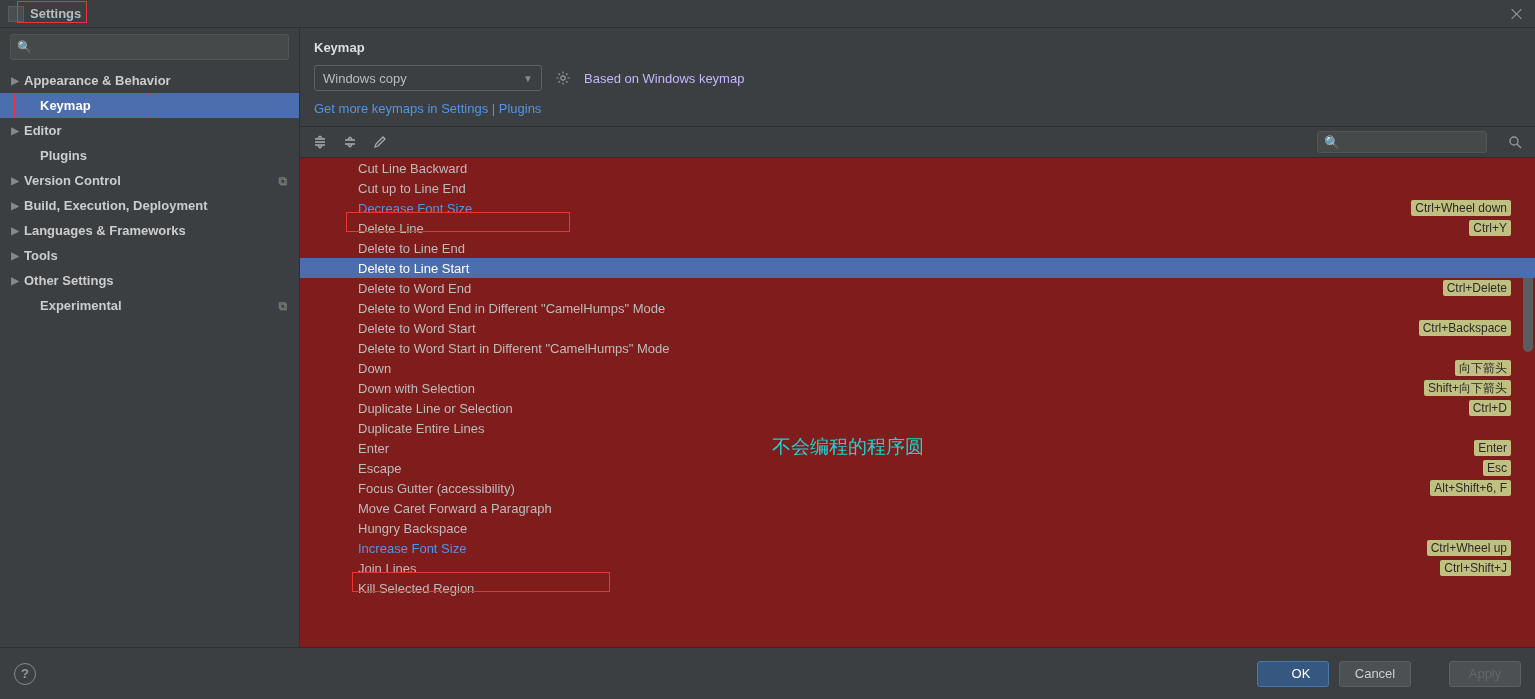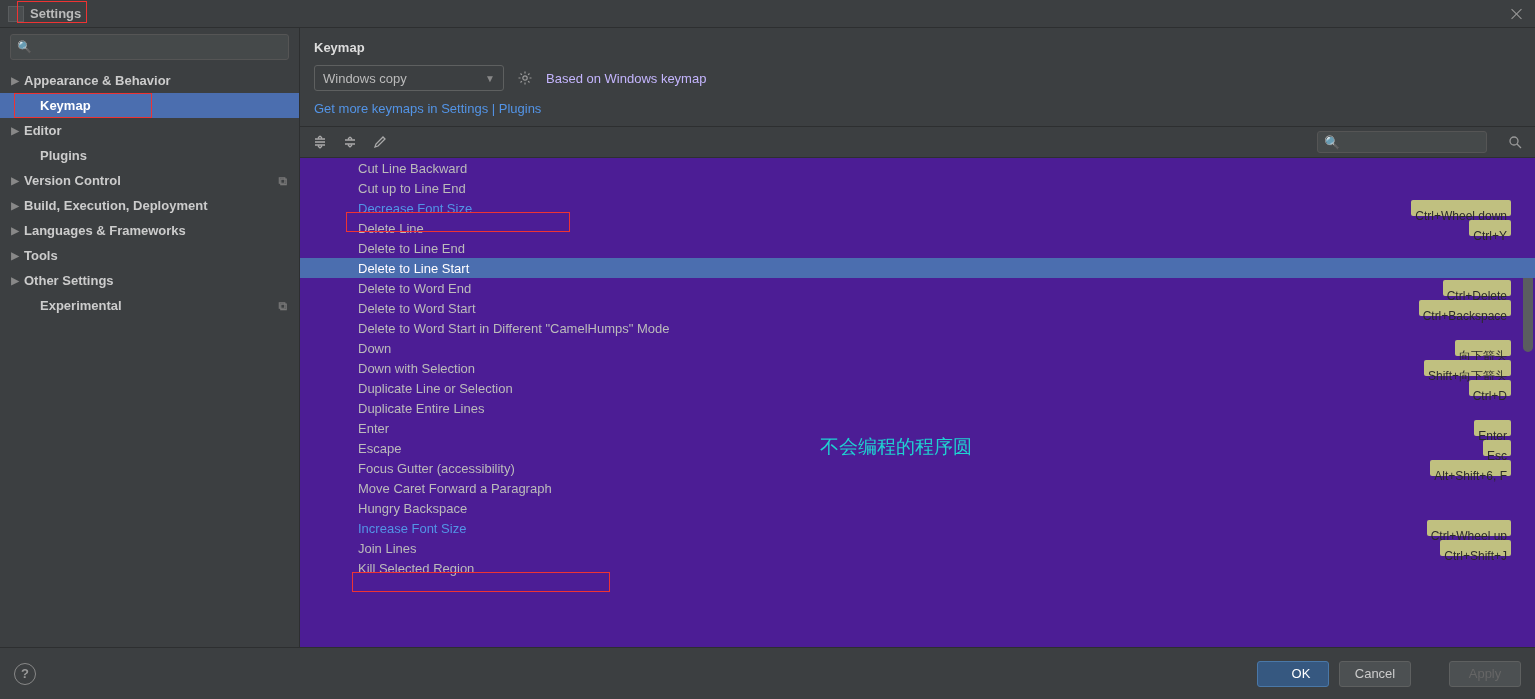--- a/index.html
+++ b/index.html
@@ -27,48 +27,48 @@
 .tree-item.level1 { padding-left:10px; font-weight:600; color:#ccc; }
 .tree-item.level2 { padding-left:26px; font-weight:600; color:#ccc; }
 .tree-item.leaf .arrow { visibility:hidden; }
 .tree-item.selected { background:#4b6eaf; color:#fff; }
 .tree-item .badge { position:absolute; right:12px; color:#777; font-size:12px; }
 
 
 .content { flex:1; display:flex; flex-direction:column; background:#3c3f41; }
 .content-header { padding:12px 14px 10px; color:#ddd; font-weight:600; }
 .keymap-row { display:flex; align-items:center; padding:0 14px 6px; gap:12px; }
-.dropdown { width:190px; height:26px; background:#3c3f41; border:1px solid #5e6060; border-radius:3px; display:flex; align-items:center; padding:0 8px; color:#bbb; justify-content:space-between; cursor:pointer; }
+.dropdown { width:228px; height:26px; background:#3c3f41; border:1px solid #5e6060; border-radius:3px; display:flex; align-items:center; padding:0 8px; color:#bbb; justify-content:space-between; cursor:pointer; }
 .dropdown .dd-arrow { font-size:10px; color:#888; }
 .gear { width:18px; height:18px; color:#999; cursor:pointer; display:flex; align-items:center; justify-content:center; }
 .based-on { color:#c4b5fd; }
 .link-row { padding:4px 14px 10px; }
 .link-row a { color:#5394e6; text-decoration:none; cursor:pointer; }
 
 .toolbar { height:32px; border-top:1px solid #2d2f30; border-bottom:1px solid #2d2f30; display:flex; align-items:center; padding:0 10px; gap:10px; background:#3c3f41; }
 .tool-btn { width:20px; height:20px; color:#aaa; cursor:pointer; display:flex; align-items:center; justify-content:center; }
 .toolbar .spacer { flex:1; }
 .toolbar .search-small { width:170px; height:22px; background:#45494a; border:1px solid #555; border-radius:3px; display:flex; align-items:center; padding:0 6px; }
 .toolbar .search-small input { flex:1; background:transparent; border:none; outline:none; color:#bbb; font-size:12px; }
 .find-icon { width:20px; height:20px; margin-left:8px; color:#999; cursor:pointer; display:flex; align-items:center; justify-content:center; }
 
-.action-list { flex:1; overflow:auto; background:#4c1d95; position:relative; }
+.action-list { flex:1; overflow:auto; background:#7f1d1d; position:relative; }
 .action-row { display:flex; align-items:center; height:20px; padding-left:58px; padding-right:24px; cursor:pointer; color:#bbb; position:relative; }
 .action-row .label {}
-.action-row .shortcut { margin-left:auto; background:#c0c080; color:#2b2b2b; padding:8px 4px; border-radius:2px; font-size:12px; height:16px; line-height:16px; }
+.action-row .shortcut { margin-left:auto; background:#c0c080; color:#2b2b2b; padding:0 4px; border-radius:2px; font-size:12px; height:16px; line-height:16px; }
 .action-row.selected { background:#4b6eaf; color:#fff; }
 .action-row.link .label { color:#5394e6; }
 .scrollbar-v { position:absolute; right:2px; top:104px; width:10px; height:90px; background:#5a5d5f; border-radius:5px; }
 
 
 .redbox { position:absolute; border:1.5px solid #e33; pointer-events:none; }
 .red-title { left:17px; top:1px; width:70px; height:22px; }
 
 
-.watermark { position:absolute; left:820px; top:434px; color:#1fd1d1; font-size:19px; font-family:"Microsoft YaHei",sans-serif; pointer-events:none; }
+.watermark { position:absolute; left:772px; top:434px; color:#1fd1d1; font-size:19px; font-family:"Microsoft YaHei",sans-serif; pointer-events:none; }
 
 
 .footer { position:absolute; bottom:0; left:0; right:0; height:52px; background:#3c3f41; border-top:1px solid #2d2f30; display:flex; align-items:center; padding:0 14px; gap:10px; }
 .help-btn { width:22px; height:22px; border:1.5px solid #888; border-radius:50%; color:#999; display:flex; align-items:center; justify-content:center; font-weight:600; cursor:pointer; }
 .footer .spacer { flex:1; }
 .btn { min-width:72px; height:26px; border:1px solid #5e6060; background:#4c5052; color:#ccc; border-radius:3px; display:flex; align-items:center; justify-content:center; cursor:pointer; padding:0 14px; }
 .btn.primary { background:#365880; border-color:#4a78a8; color:#fff;padding-left:30px; }
 .btn.disabled { color:#666; cursor:default;margin-left:28px; }
 
 svg { width:16px; height:16px; }
@@ -202,20 +202,23 @@
         </div>
         <div class="action-row">
           <span class="label">Delete to Line End</span>
         </div>
         <div class="action-row selected">
           <span class="label">Delete to Line Start</span>
         </div>
         <div class="action-row">
           <span class="label">Delete to Word End</span>
           <span class="shortcut">Ctrl+Delete</span>
+        </div>
+        <div class="action-row">
+          <span class="label">Delete to Word End in Different "CamelHumps" Mode</span>
         </div>
         <div class="action-row">
           <span class="label">Delete to Word Start</span>
           <span class="shortcut">Ctrl+Backspace</span>
         </div>
         <div class="action-row">
           <span class="label">Delete to Word Start in Different "CamelHumps" Mode</span>
         </div>
         <div class="action-row">
           <span class="label">Down</span>

